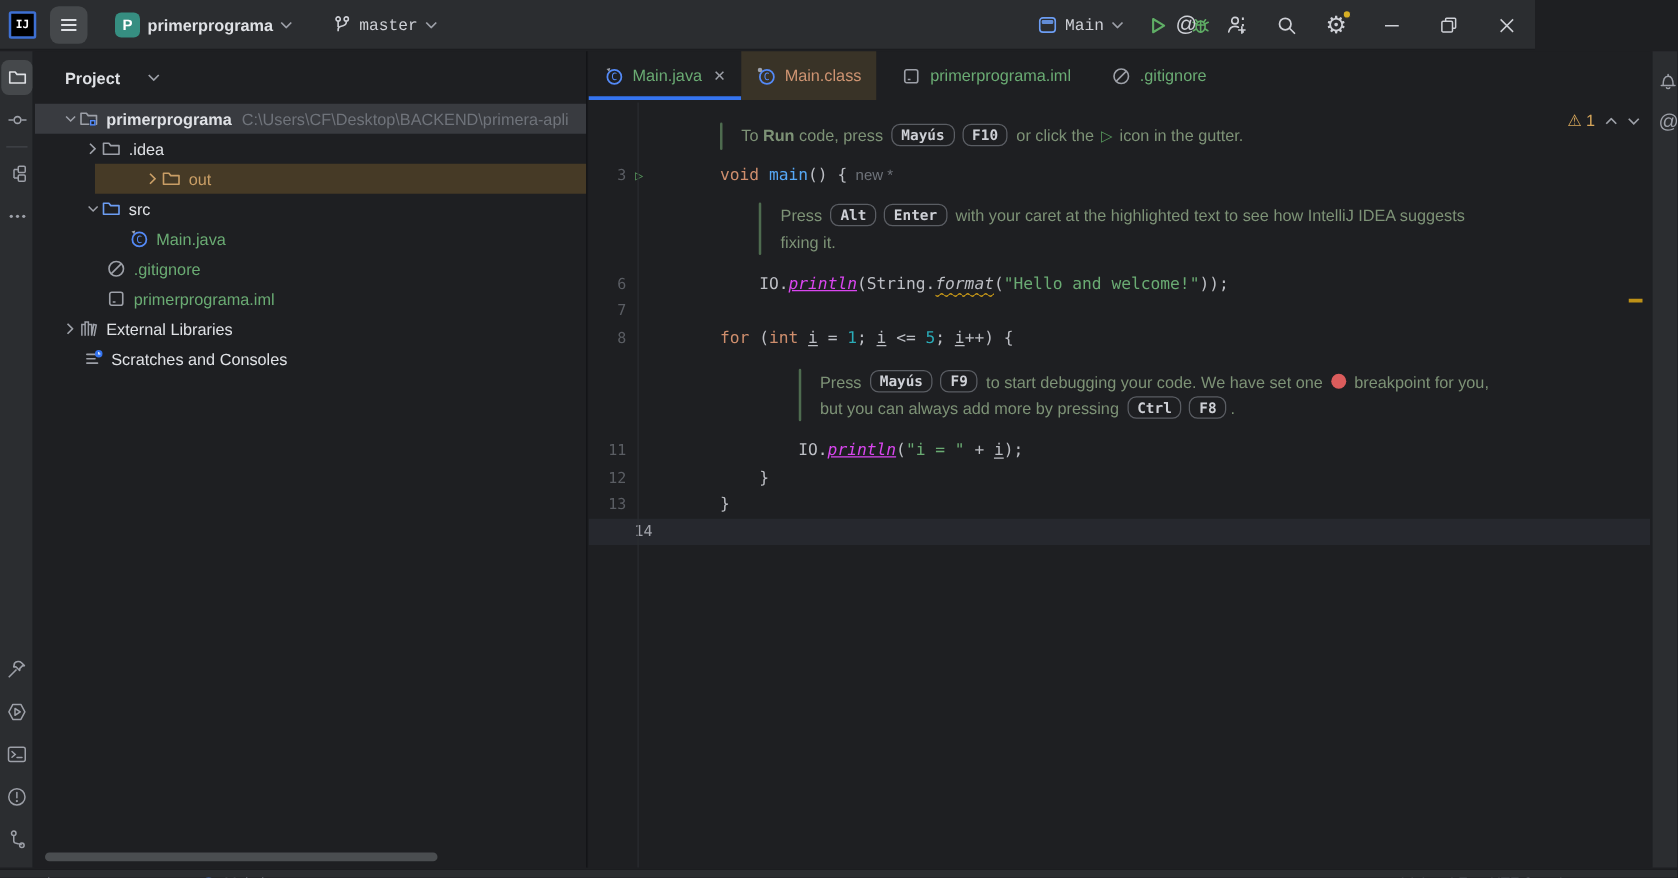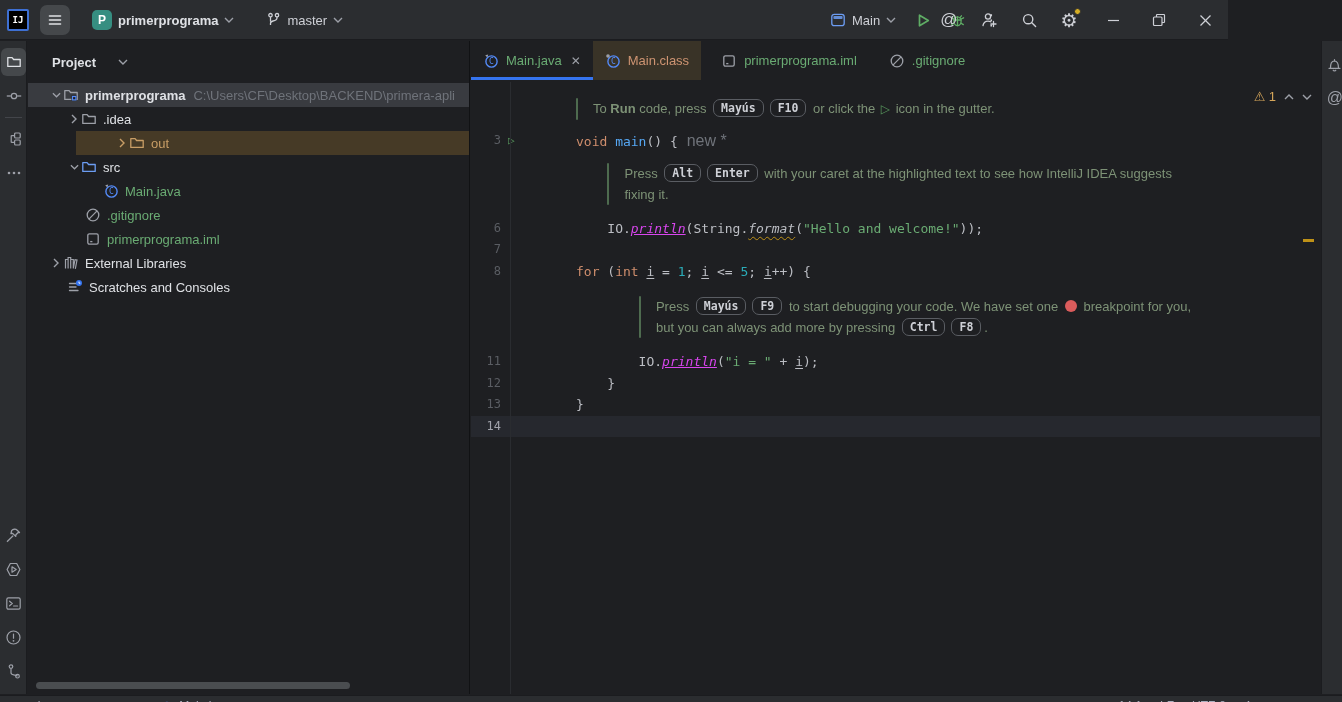--- a/index.html
+++ b/index.html
@@ -14,21 +14,21 @@
   .tb-left { position:absolute; left:7px; top:0; height:40px; display:flex; align-items:center; }
   .app-logo { width:22px; height:22px; background:#000; border:2px solid #3E70D3; border-radius:2px;
               color:#fff; font-size:9px; font-weight:bold; display:flex; align-items:center; justify-content:center;
               font-family:"DejaVu Sans Mono",monospace; }
   .burger-btn { width:30px; height:30px; margin-left:11px; background:#45484B; border-radius:7px;
                 display:flex; align-items:center; justify-content:center; cursor:pointer; }
   .widget { display:flex; align-items:center; gap:6px; padding:4px 8px; border-radius:6px; cursor:pointer; }
   .proj-badge { width:20px; height:20px; border-radius:5px; background:#368E81; color:#fff;
                 font-size:12px; font-weight:bold; display:flex; align-items:center; justify-content:center; }
   .widget-label { font-size:13px; color:#DFE1E5; font-weight:600; }
-  .widget-label.normal { font-weight:400; color:#CED0D6; }
+  .widget-label.normal { font-weight:400; color:#CED0D6;font-family:Liberation Mono, monospace; }
   .tb-center { position:absolute; left:822px; top:0; height:40px; display:flex; align-items:center; gap:4px; }
   .tb-right { position:absolute; right:6px; top:0; height:40px; display:flex; align-items:center; }
   .icon-btn { width:30px; height:30px; border-radius:6px; display:flex; align-items:center;
               justify-content:center; cursor:pointer; position:relative; color:#CED0D6; }
   .tb-right .icon-btn { margin-left:10px; }
   .win-btn { width:34px; height:30px; margin-left:12px; display:flex; align-items:center; justify-content:center; }
   .gear-dot { position:absolute; right:3px; top:3px; width:7px; height:7px; border-radius:50%;
               background:#D6AE24; border:1px solid #2B2D30; }
   .at-glyph { font-size:17px; color:#CED0D6; font-weight:400; }
 
@@ -82,37 +82,37 @@
   #code-rows { position:absolute; left:0; top:41px; right:0; bottom:0; padding-top:12px; }
   #code-rows::before { content:""; position:absolute; left:39px; top:0; bottom:0; width:1px;
                        background:#2A2C30; z-index:2; pointer-events:none; }
   .erow { display:flex; min-height:21.5px; line-height:21.5px;
           font-family:"DejaVu Sans Mono",monospace; font-size:13px; }
   .g { flex:0 0 66px; display:flex; }
   .lnum { flex:0 0 30px; text-align:right; color:#5A5D63; font-size:12px; line-height:21.5px; }
   .gico { flex:1; padding-left:7px; color:#57965C; font-size:11px; }
   .ebody { flex:1;margin-left:39px; }
   .code .ebody { white-space:pre; }
-  .current { background:#26282E; }
+  .current { background:#26282E;padding-left:21px; }
   .current .lnum { color:#A1A3AB; }
   .hintbody { display:flex; font-family:"Liberation Sans",sans-serif; font-size:13px; }
   .hbar { width:2px; background:#4E6B4F; border-radius:1px; margin-right:15px; }
   .hline { line-height:21px; color:#7D9276; white-space:nowrap; }
   .pad-a { padding:4px 0 10px; } .pad-b { padding:10px 0 13px; } .pad-c { padding:14px 0 13px; }
 
   .tk-kw   { color:#CF8E6D; }
   .tk-decl { color:#56A8F5; }
   .tk-call { color:#d946ef; font-style:italic;text-decoration:underline; }
   .tk-callw{ color:#BCBEC4; font-style:italic; text-decoration:underline wavy #BE9117 1px;
              text-underline-offset:3px; }
   .tk-str  { color:#6AAB73; }
   .tk-num  { color:#2AACB8; }
   .tk-pl   { color:#BCBEC4; }
   .tk-var  { color:#BCBEC4; text-decoration:underline; text-underline-offset:2px; }
-  .tk-inlay{ color:#6F737A; font-family:"Liberation Sans",sans-serif; font-size:16px; }
+  .tk-inlay{ color:#6F737A; font-family:"Liberation Sans",sans-serif; font-size:12px; }
   .tk-h    { color:#7D9276; }
   .tk-hb   { color:#7D9276; font-weight:bold; }
   .tk-key  { display:inline-block; border:1px solid #5A5D63; border-radius:7px; padding:0 7px;
              margin:0 3px; font-family:"DejaVu Sans Mono",monospace; font-size:11.5px; font-weight:bold;
              color:#CED0D6; line-height:16px; vertical-align:1px; }
   .tk-irun { color:#57965C; font-size:12px; padding:0 2px; }
   .tk-ibp  { display:inline-block; width:12px; height:12px; border-radius:50%; background:#DB5C5C;
              vertical-align:-1px; margin:0 3px; }
 
   #scroll-warn { position:absolute; left:1303px; top:239px; width:11px; height:3px; background:#BE9117; }

